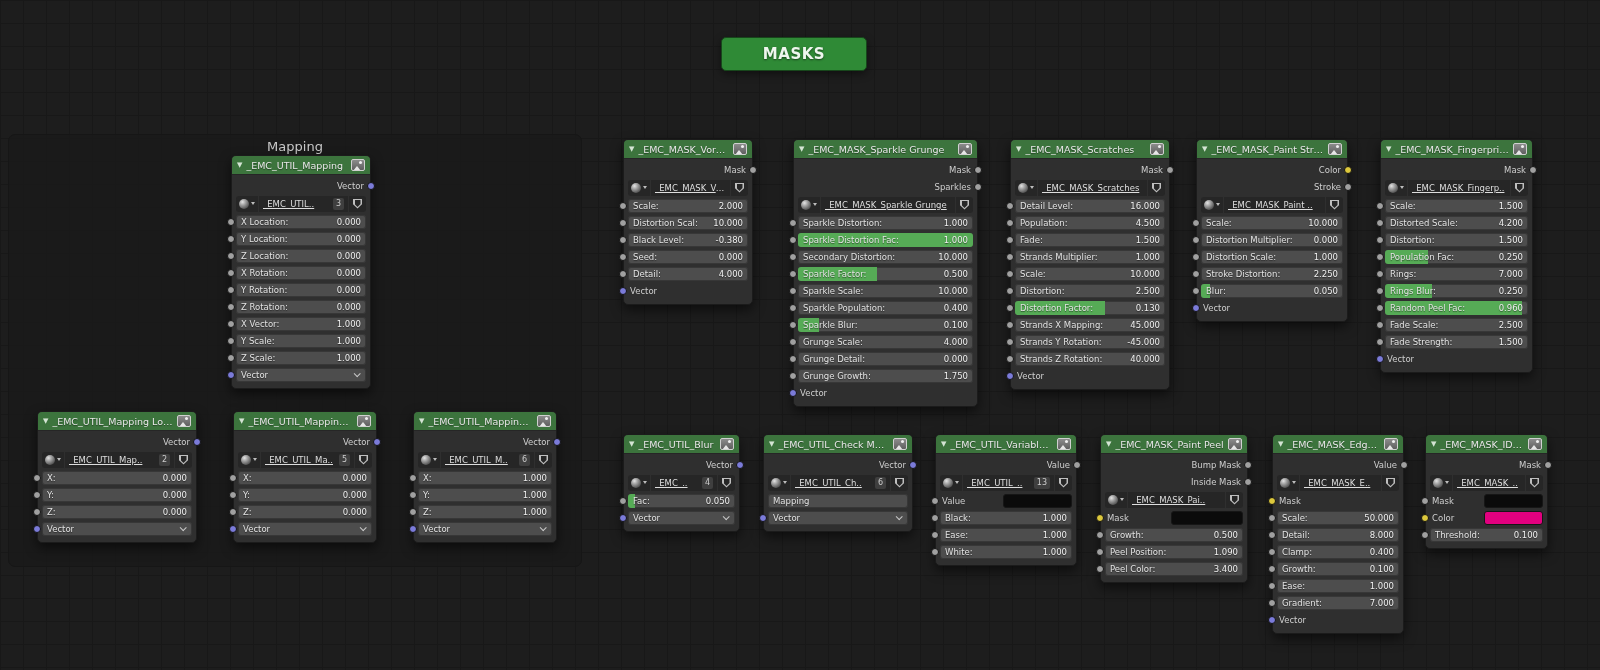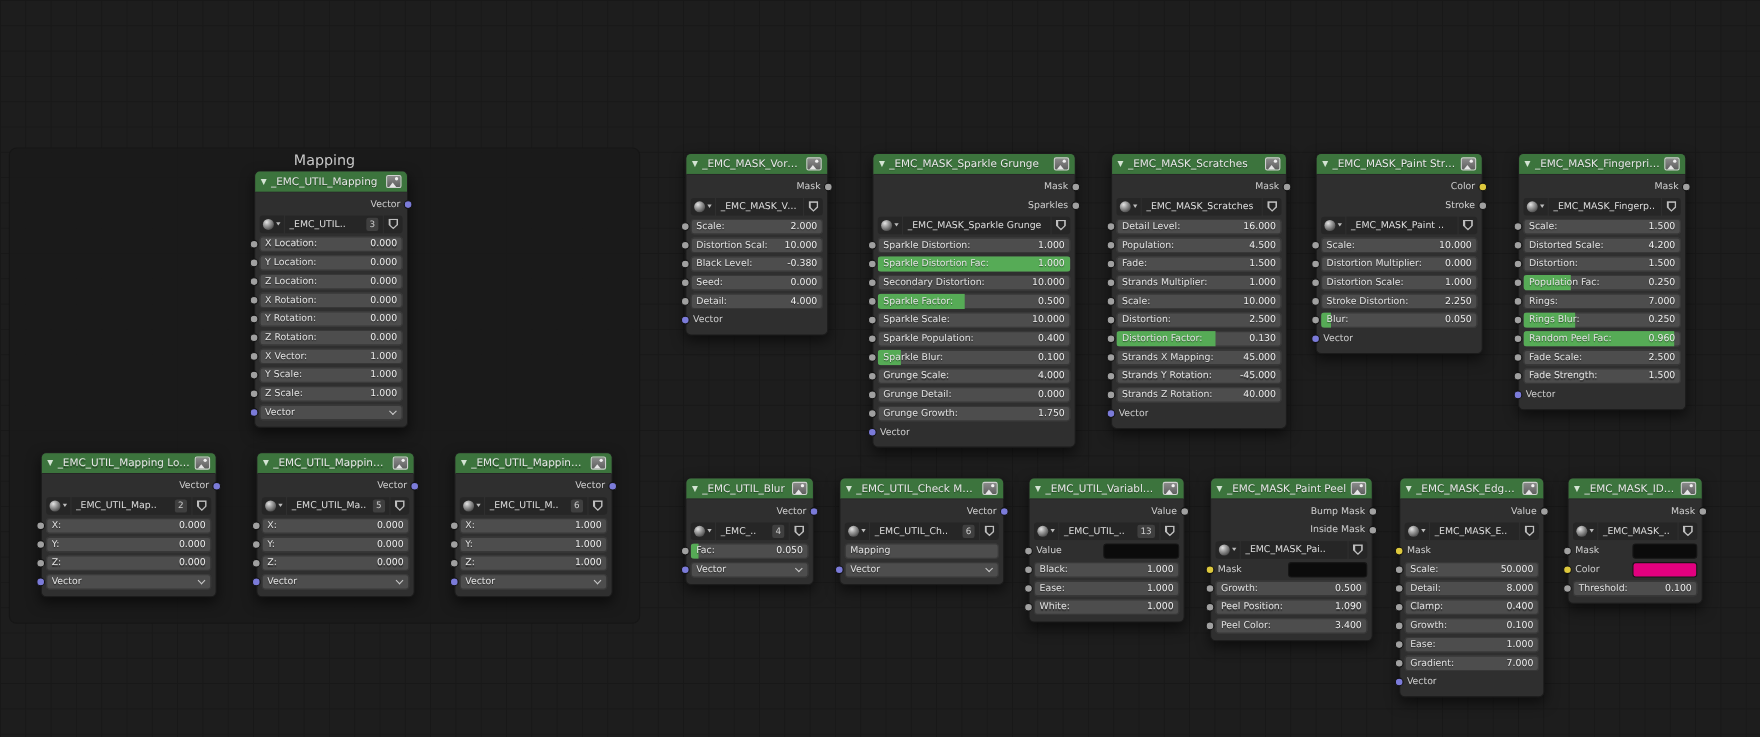--- a/index.html
+++ b/index.html
@@ -51,34 +51,37 @@
     text-shadow:0 1px 1px rgba(0,0,0,.5);}
   .chev{flex:none;width:4px;height:4px;border-right:1.4px solid #c8c8c8;border-bottom:1.4px solid #c8c8c8;
     transform:rotate(45deg) translateY(-1px);margin-left:auto;margin-right:2px;position:relative;z-index:1;}
   
   .seg{background:#262626;height:16px;display:flex;align-items:center;box-sizing:border-box;}
   .seg.icon-seg{border-radius:3px 0 0 3px;padding:0 3px;gap:2px;flex:none;}
   .sphere{width:10px;height:10px;border-radius:50%;
     background:radial-gradient(circle at 35% 30%, #e3e3e3 0%, #9c9c9c 35%, #515151 75%, #323232 100%);}
   .tri{width:0;height:0;border-left:2.5px solid transparent;border-right:2.5px solid transparent;border-top:3.5px solid #bdbdbd;}
   .seg.name-seg{flex:1;min-width:0;padding:0 4px;gap:3px;color:#dedede;}
-  .gname{flex:1;min-width:0;white-space:nowrap;overflow:hidden;text-overflow:ellipsis;}
+  .gname{flex:1;min-width:0;white-space:nowrap;overflow:hidden;text-overflow:ellipsis;text-decoration:underline;}
   .count-chip{flex:none;background:#3f3f3f;border-radius:2px;padding:0 3px;height:12px;line-height:12px;
     font-size:8px;color:#cccccc;}
   .seg.shield-seg{border-radius:0 3px 3px 0;padding:0 4px;flex:none;}
   .shield{width:9px;height:10px;background:#bfbfbf;clip-path:polygon(0 0,100% 0,100% 58%,50% 100%,0 58%);position:relative;}
   .shield:after{content:"";position:absolute;left:1.5px;right:1.5px;top:1.5px;bottom:1.5px;background:#262626;
     clip-path:polygon(0 0,100% 0,100% 58%,50% 100%,0 58%);}
   
   .swatch-box{flex:1.1;height:14px;border-radius:3px;border:1px solid #161616;box-sizing:border-box;}
 </style>
 </head>
 <body>
 
 <div id="canvas">
+    <div class="label-frame" style="left: 721px; top: 37px; width: 144px; height: 32px;">
+      <div class="label-frame-text">MASKS</div>
+    </div>
     <div class="frame" style="left: 8px; top: 134px; width: 572px; height: 431px;">
       <div class="frame-label">Mapping</div>
     </div>
     <div class="node" style="left: 231px; top: 155px; width: 138px;">
       <div class="node-header">
         <span class="collapse">▼</span>
         <span class="node-title">_EMC_UTIL_Mapping</span>
         <span class="header-img-icon"></span>
       </div>
       <div class="node-body">

